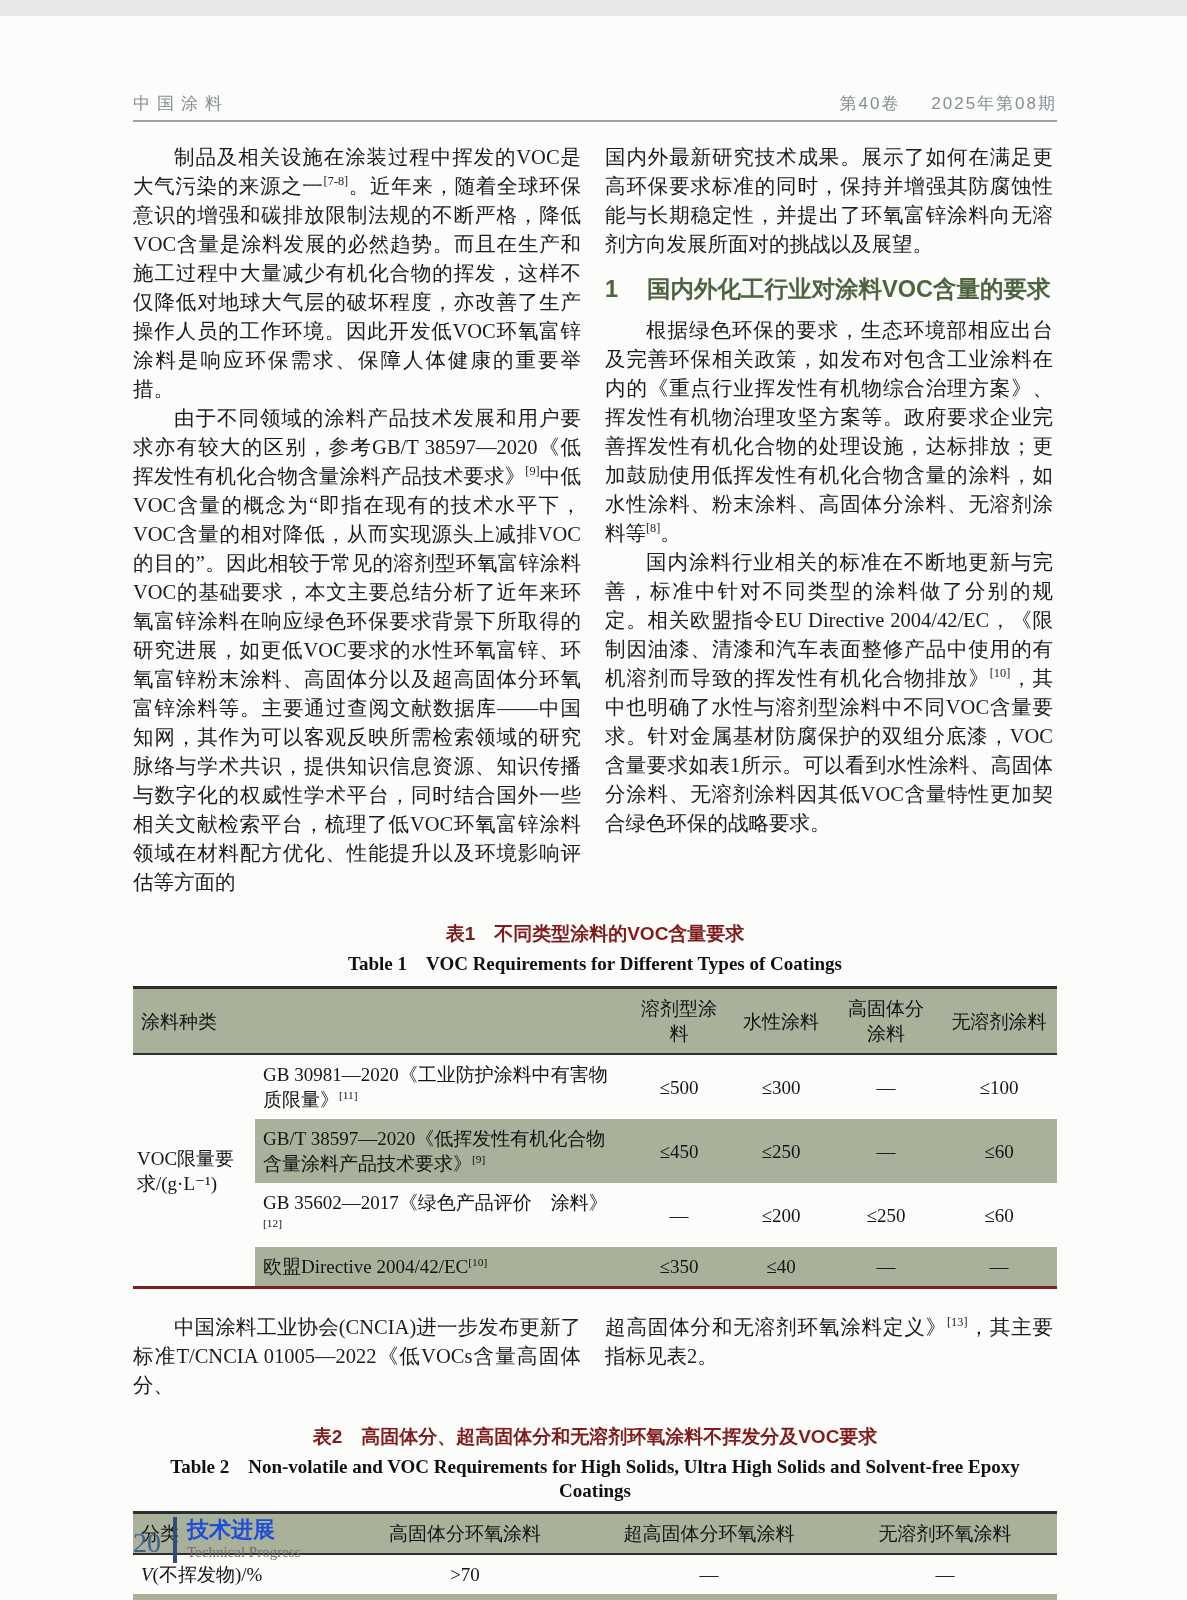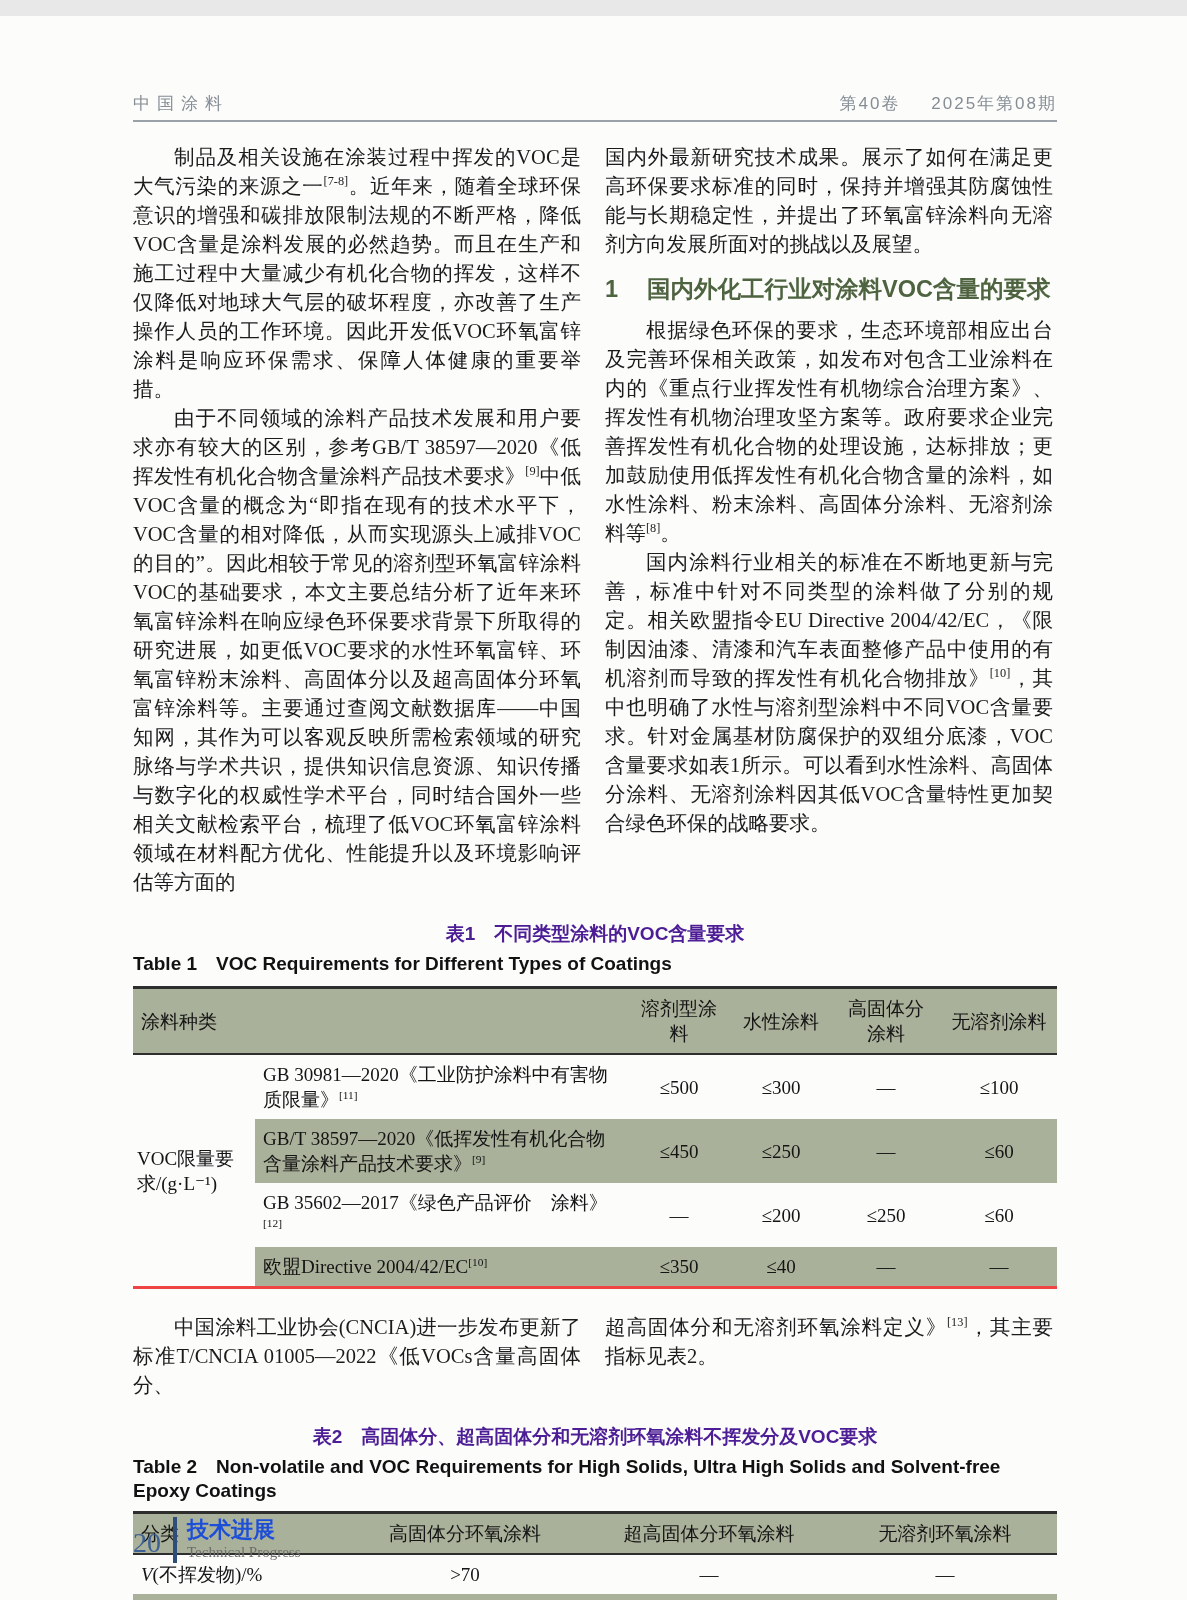--- a/index.html
+++ b/index.html
@@ -39,30 +39,30 @@
     display:flex; margin:15px 0 11px;
     font-family:"Liberation Sans","DejaVu Sans",sans-serif;
     font-weight:bold; font-size:23.5px; line-height:31px; color:#4e6340;
   }
   .sec-heading .num { width:42px; flex:none; }
   .sec-heading .ttl { flex:1; }
   
   .tbl-block { margin-top:24px; }
   .tbl-title-zh {
     text-align:center; font-family:"Liberation Sans","DejaVu Sans",sans-serif;
-    font-weight:bold; font-size:19px; color:#4c1d95; margin-bottom:4px;
+    font-weight:bold; font-size:19px; color:#7f1d1d; margin-bottom:4px;
   }
   .tbl-title-en {
-    text-align:left; font-family:Liberation Sans, sans-serif;
+    text-align:center; font-family:Liberation Serif, serif;
     font-weight:bold; font-size:19px; color:#111; margin-bottom:9px;
   }
   table.tbl {
     width:924px; border-collapse:collapse; table-layout:fixed;
     font-size:19px; line-height:25px; color:#141414;
-    border-top:3px solid #2e2e2e; border-bottom:3px solid #ef4444;
+    border-top:3px solid #2e2e2e; border-bottom:3px solid #7f1d1d;
   }
   table.tbl th, table.tbl td { font-weight:normal; padding:7px 8px; vertical-align:middle; }
   table.tbl tr.head th {
     background:#aab19a; border-bottom:2px solid #2e2e2e; text-align:center;
   }
   table.tbl tr.head th.cat { text-align:left; }
   table.tbl td.shade { background:#aab19a; }
   table.tbl td.val { text-align:center; }
   table.tbl td.std, table.tbl td.group, table.tbl td.rowlabel { text-align:left; }
   table.tbl td.group { padding-left:4px; padding-right:2px; }

